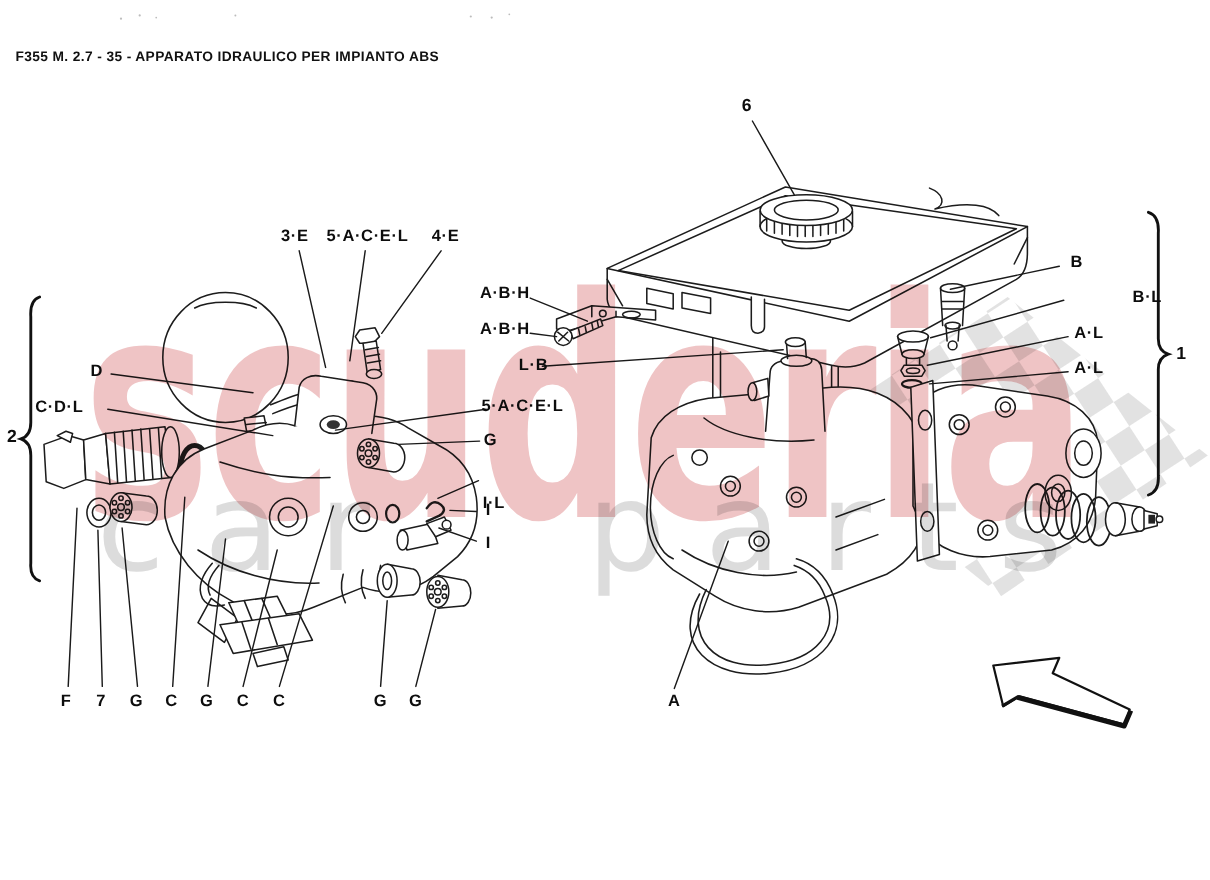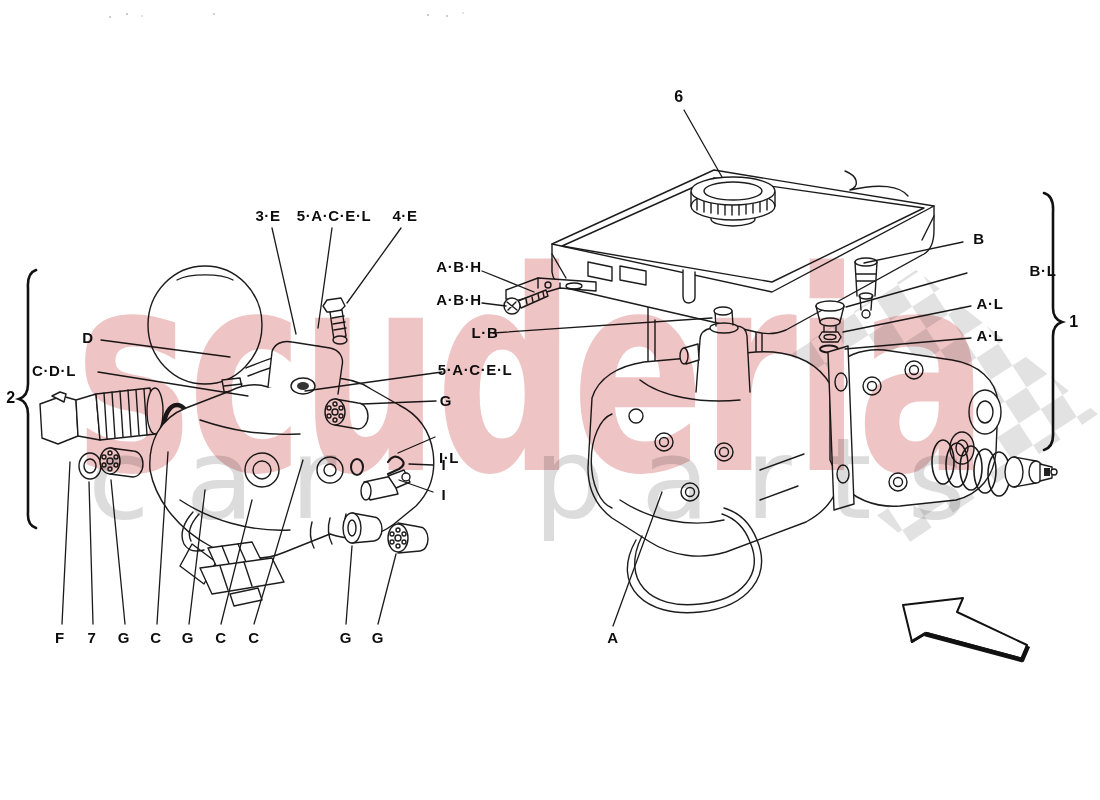--- a/index.html
+++ b/index.html
@@ -316,20 +316,21 @@
     <path d="M925,634 L1022,660 L1028,646" stroke="#111" stroke-width="4.5" fill="none" stroke-linejoin="round"></path>
     <path d="M911,642 L926,633" stroke="#111" stroke-width="3" fill="none"></path>
   </g>
 
   <g>
     <text class="wm-brand" x="75" y="331" transform="scale(1,1.42)">scuderia</text>
     <text class="wm-sub" x="88" y="518">car parts</text>
   </g>
 </svg>
 
+<div class="title">F355 M. 2.7 - 35 - APPARATO IDRAULICO PER IMPIANTO ABS</div>
 
 <div class="co num" style="left:679px;top:97px">6</div>
 
 <div class="co" style="left:979px;top:238px">B</div>
 <div class="co" style="left:1043px;top:270px">B·L</div>
 <div class="co" style="left:990px;top:303px">A·L</div>
 <div class="co" style="left:990px;top:335px">A·L</div>
 
 <div class="co num" style="left:11px;top:398px">2</div>
 <div class="co num" style="left:1074px;top:322px">1</div>

